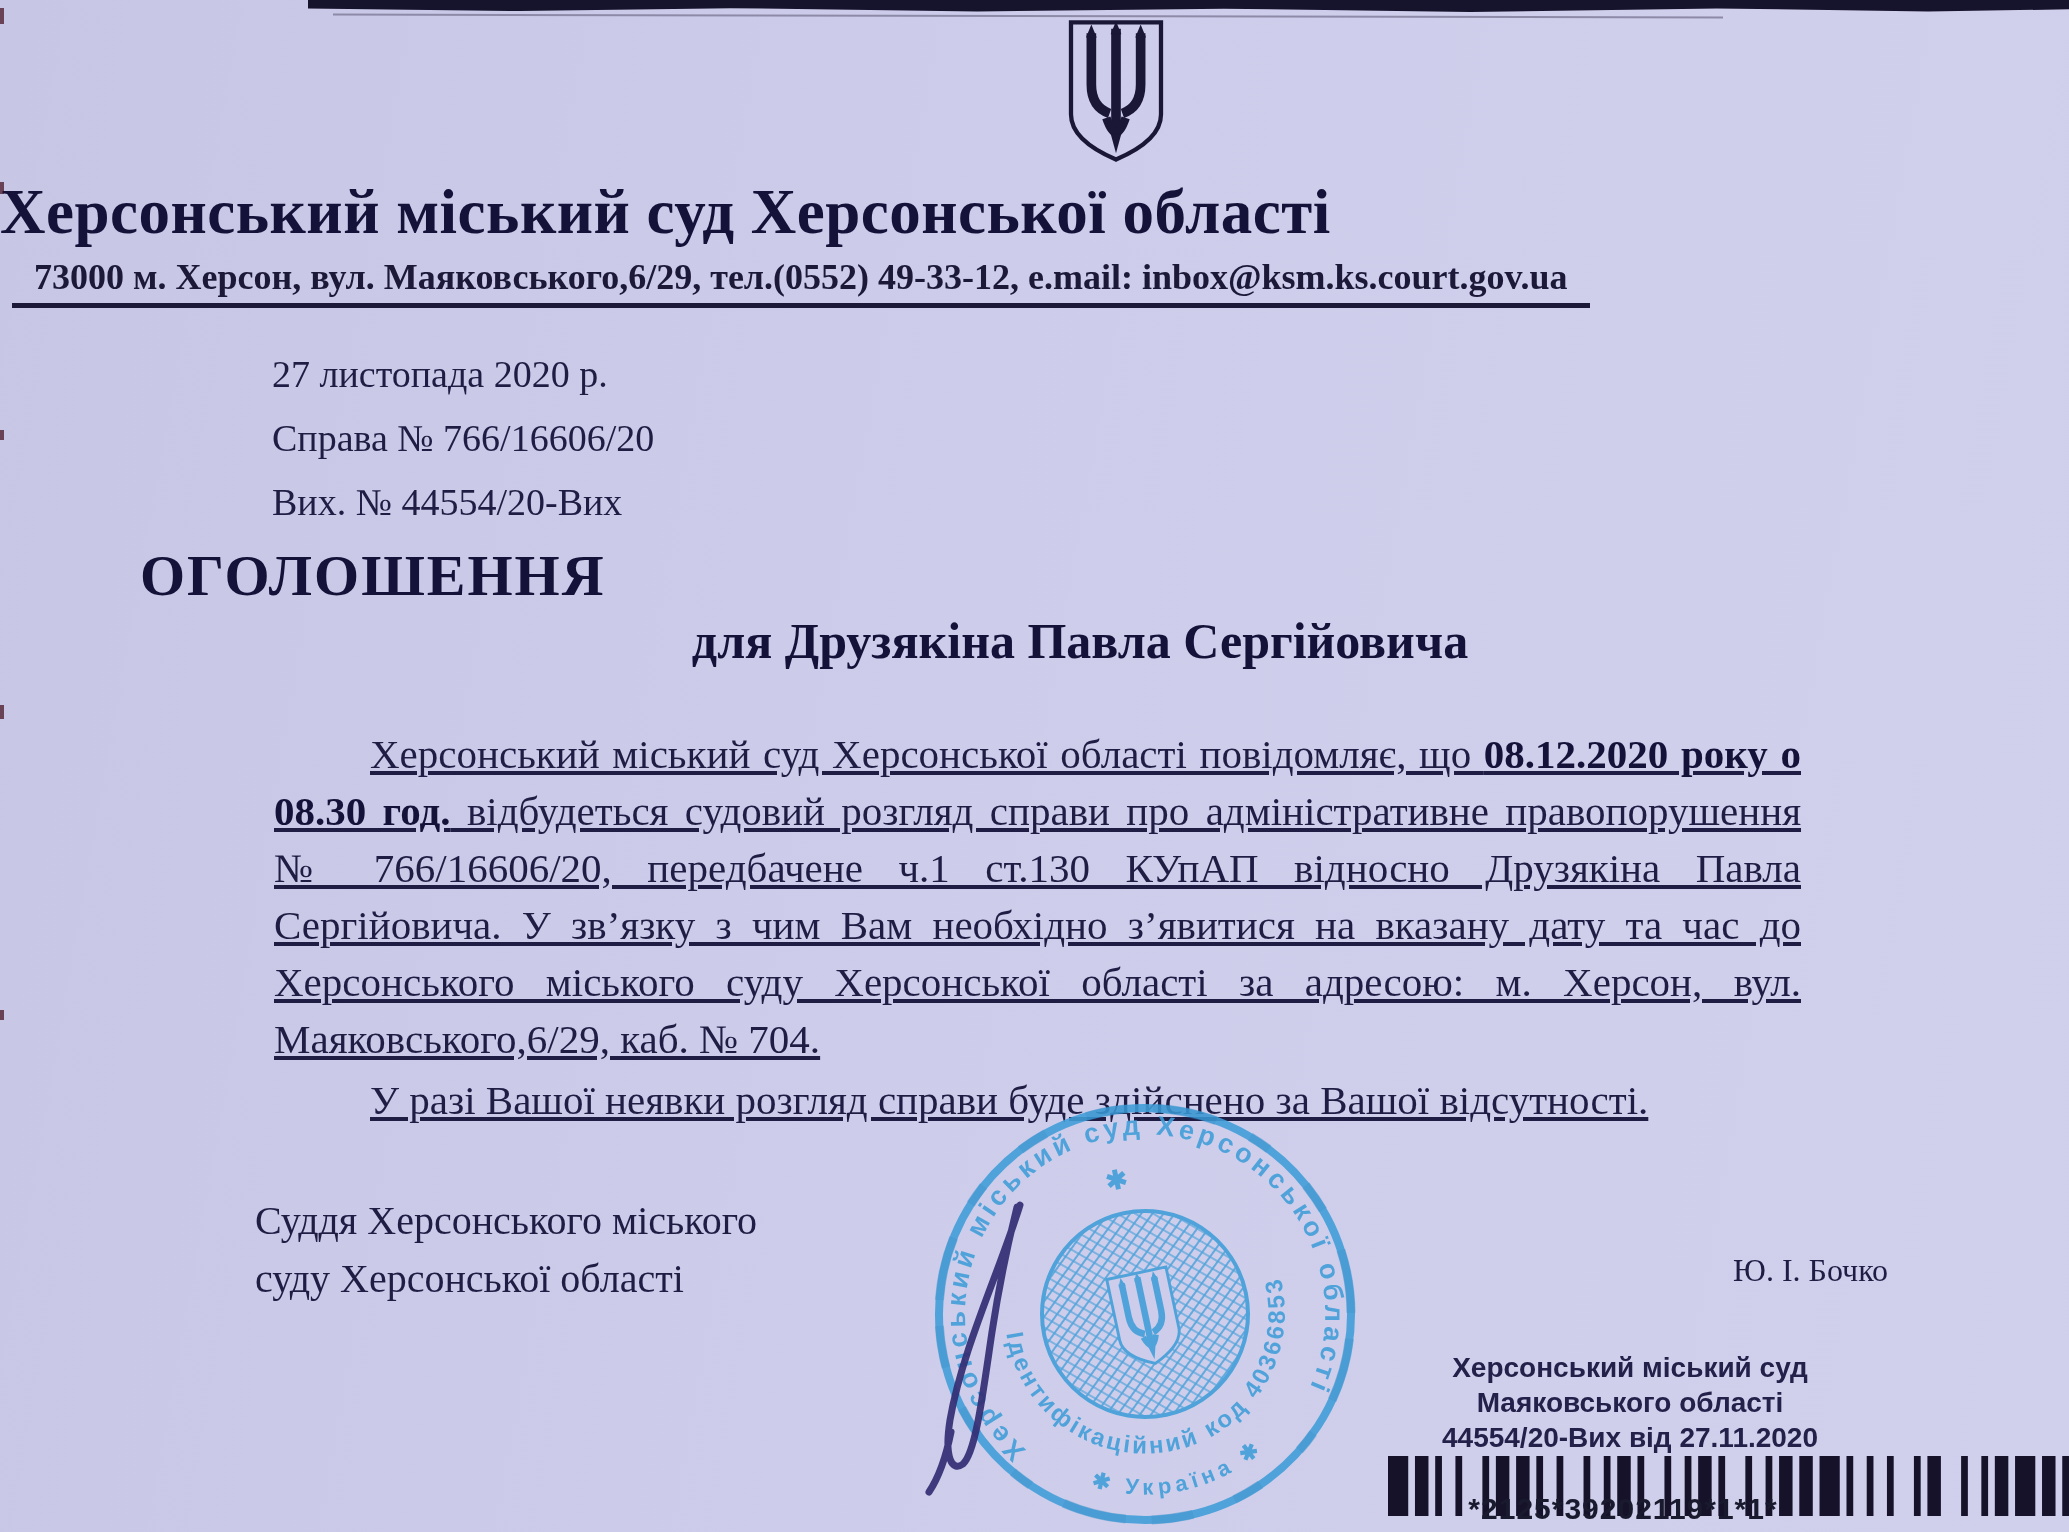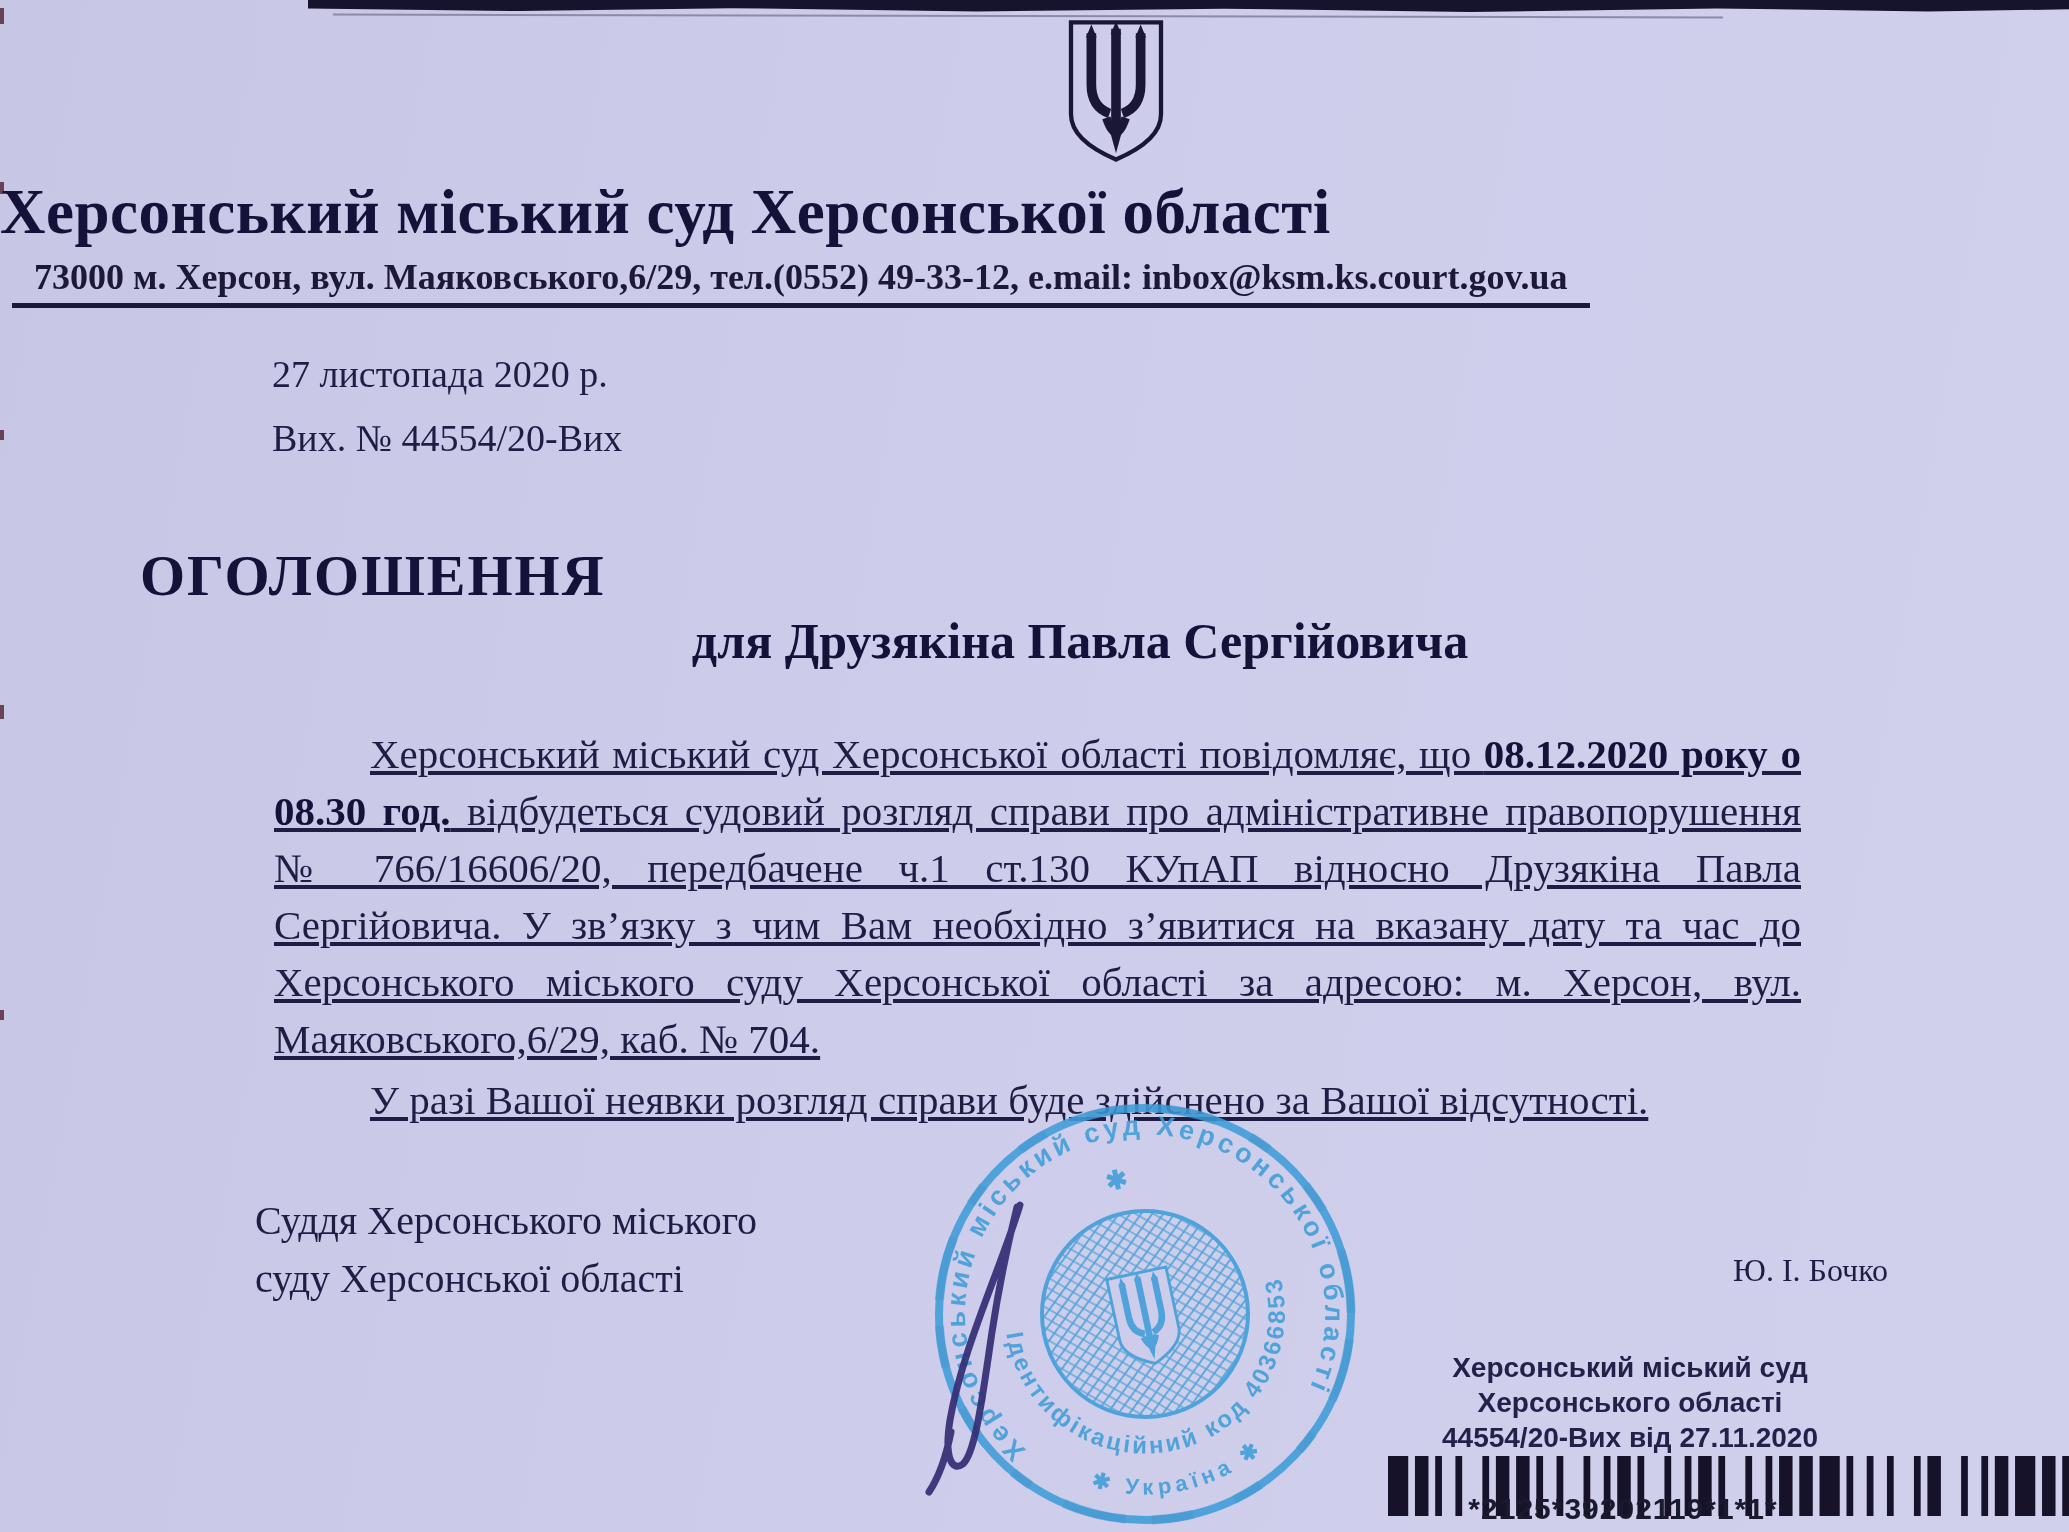--- a/index.html
+++ b/index.html
@@ -91,20 +91,21 @@
     <use href="#tryzub"></use>
   </svg>
 
   <div class="court-name">Херсонський міський суд Херсонської області</div>
   <div class="address-wrap">
     <span class="address">73000 м. Херсон, вул. Маяковського,6/29,  тел.(0552) 49-33-12,  e.mail: inbox@ksm.ks.court.gov.ua</span>
   </div>
 
   <div class="meta">
     <div>27 листопада 2020 р.</div>
+    <div>Справа № 766/16606/20</div>
     <div>Вих. № 44554/20-Вих</div>
   </div>
 
   <div class="ann-title">ОГОЛОШЕННЯ</div>
   <div class="ann-addressee">для Друзякіна Павла Сергійовича</div>
 
   <div class="body-text">
     <p><span>Херсонський міський суд Херсонської області повідомляє, що </span><b>08.12.2020 року о 08.30 год.</b><span> відбудеться судовий розгляд справи про адміністративне правопорушення № 766/16606/20, передбачене ч.1 ст.130 КУпАП відносно Друзякіна Павла Сергійовича. У зв’язку з чим Вам необхідно з’явитися на вказану дату та час до Херсонського міського суду Херсонської області за адресою: м. Херсон, вул. Маяковського,6/29, каб. № 704.</span></p>
     <p>У разі Вашої неявки розгляд справи буде здійснено за Вашої відсутності.</p>
   </div>
@@ -143,21 +144,21 @@
   </svg>
 
   <svg class="signature" viewBox="895 1195 150 310">
     <path d="M 1020 1205 C 1000 1270, 962 1350, 950 1420 C 944 1458, 952 1472, 963 1464
              C 976 1452, 983 1392, 992 1332 C 1000 1280, 1010 1235, 1017 1207
              M 951 1432 C 945 1462, 937 1480, 929 1492" fill="none" stroke="#332d73" stroke-width="7" stroke-linecap="round" opacity=".92"></path>
   </svg>
 
   <div class="registry">
     <div>Херсонський міський суд</div>
-    <div>Херсонського області</div>
+    <div>Маяковського області</div>
     <div>44554/20-Вих від 27.11.2020</div>
   </div>
   <svg class="barcode" preserveAspectRatio="none" viewBox="0 0 202 20">
       <rect x="0" y="0" width="6" height="20"></rect>
       <rect x="8" y="0" width="4" height="20"></rect>
       <rect x="14" y="0" width="2" height="20"></rect>
       <rect x="20" y="0" width="2" height="20"></rect>
       <rect x="28" y="0" width="2" height="20"></rect>
       <rect x="32" y="0" width="4" height="20"></rect>
       <rect x="38" y="0" width="4" height="20"></rect>

